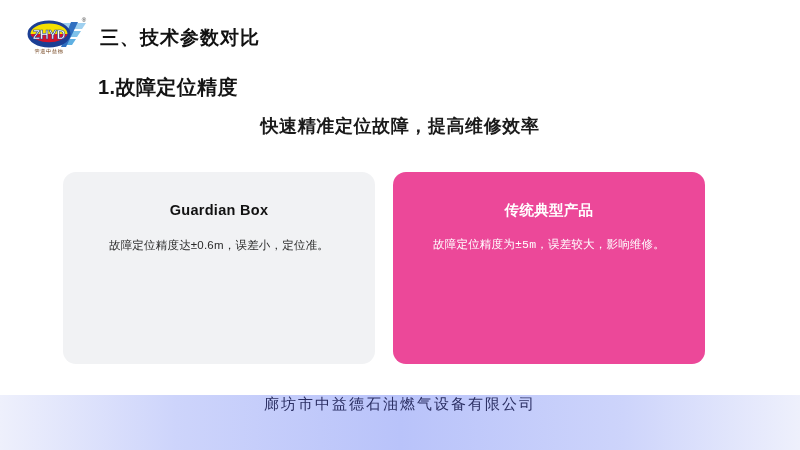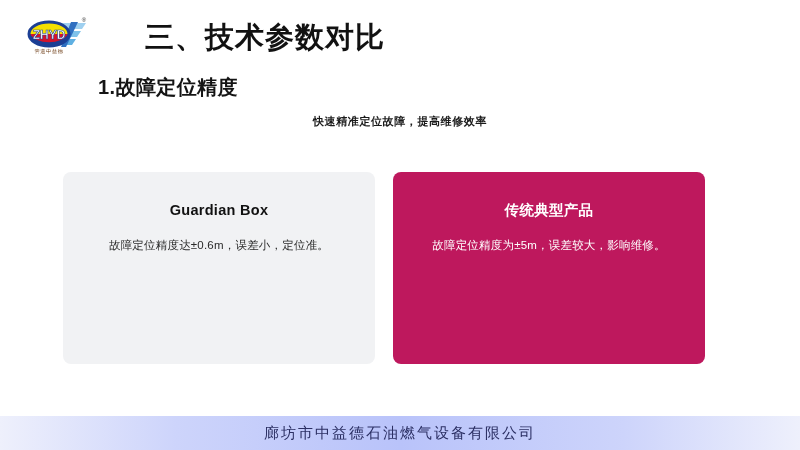--- a/index.html
+++ b/index.html
@@ -16,33 +16,32 @@
   }
 
   
   .header {
     position: absolute;
     top: 14px;
     left: 26px;
     display: flex;
     align-items: center;
     height: 46px;
-    gap: 45px;
   }
 
   .logo {
     position: relative;
     width: 64px;
     height: 42px;
     flex: 0 0 auto;
   }
   .logo svg { display: block; }
 
   .deck-title {
-    font-size: 29px;
+    font-size: 19px;
     font-weight: 700;
     color: #111111;
     letter-spacing: 1px;
     margin-left: 10px;
     white-space: nowrap;
     line-height: 1;
   }
 
   
   .section-label {
@@ -56,46 +55,46 @@
     white-space: nowrap;
   }
 
   
   .headline {
     position: absolute;
     top: 114px;
     left: 0;
     width: 800px;
     text-align: center;
-    font-size: 11px;
+    font-size: 18px;
     font-weight: 700;
     color: #1a1a1a;
     letter-spacing: 0.6px;
   }
 
   
   .cards {
     position: absolute;
     top: 172px;
     left: 63px;
     width: 642px;
     height: 192px;
     display: flex;
     gap: 18px;
   }
   .card {
     flex: 1 1 0;
-    border-radius: 8px;
+    border-radius: 13px;
     background: #f1f2f4;
     padding: 30px 16px 0 16px;
     box-sizing: border-box;
     text-align: center;
   }
   .card.accent {
-    background: #be185d;
+    background: #ec4899;
   }
   .card-title {
     font-size: 14.5px;
     font-weight: 700;
     color: #111111;
     line-height: 1.2;
     margin-bottom: 16px;
     letter-spacing: 0.3px;
   }
   .card.accent .card-title {
@@ -103,37 +102,37 @@
   }
   .card-desc {
     font-size: 11.5px;
     font-weight: 400;
     color: #2b2b2b;
     line-height: 1.75;
     letter-spacing: 0.2px;
   }
   .card.accent .card-desc {
     color: #ffffff;
+    font-family: Liberation Mono, monospace;
   }
 
   
   .footer {
     position: absolute;
     left: 0;
     bottom: 0;
     width: 800px;
-    height: 34px;
+    height: 55px;
     background: linear-gradient(to right,
                 #eef0fc 0%,
                 #cdd4fb 22%,
                 #b9c3fa 50%,
                 #cdd4fb 78%,
                 #eef0fc 100%);
     display: flex;
-    align-items: center;
     justify-content: center;
   }
   .footer-text {
     font-family: "Liberation Serif", "DejaVu Serif", serif;
     font-size: 15px;
     color: #2b2f63;
     letter-spacing: 2px;
   }
 </style>
 </head>

